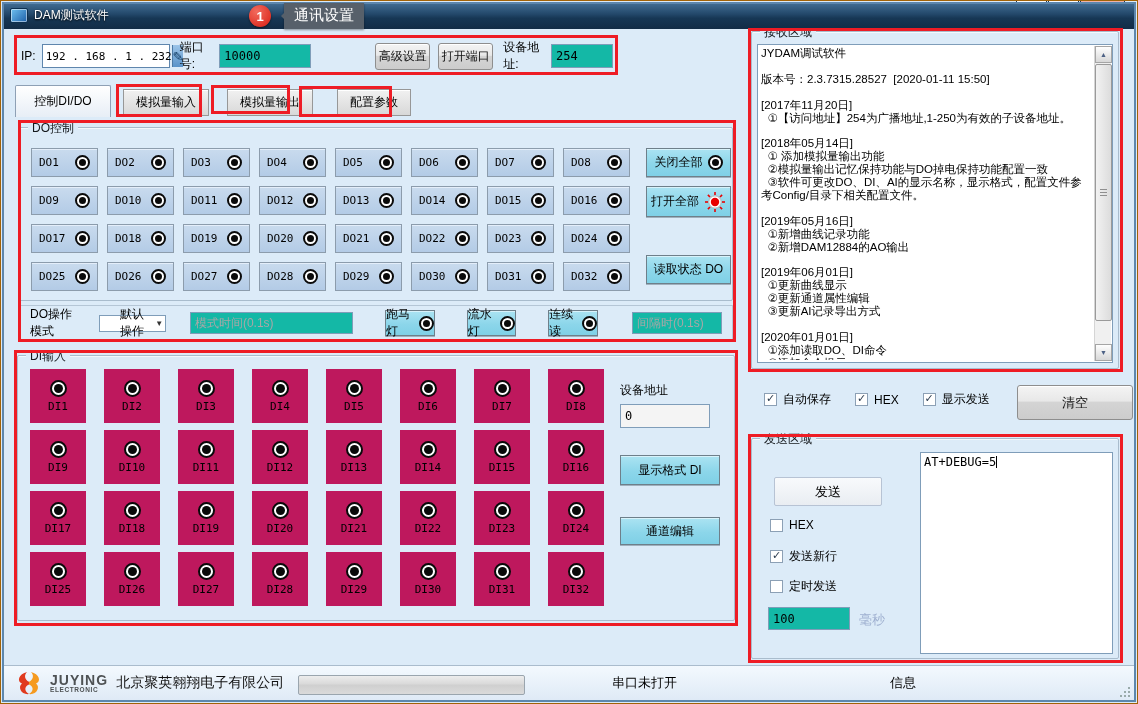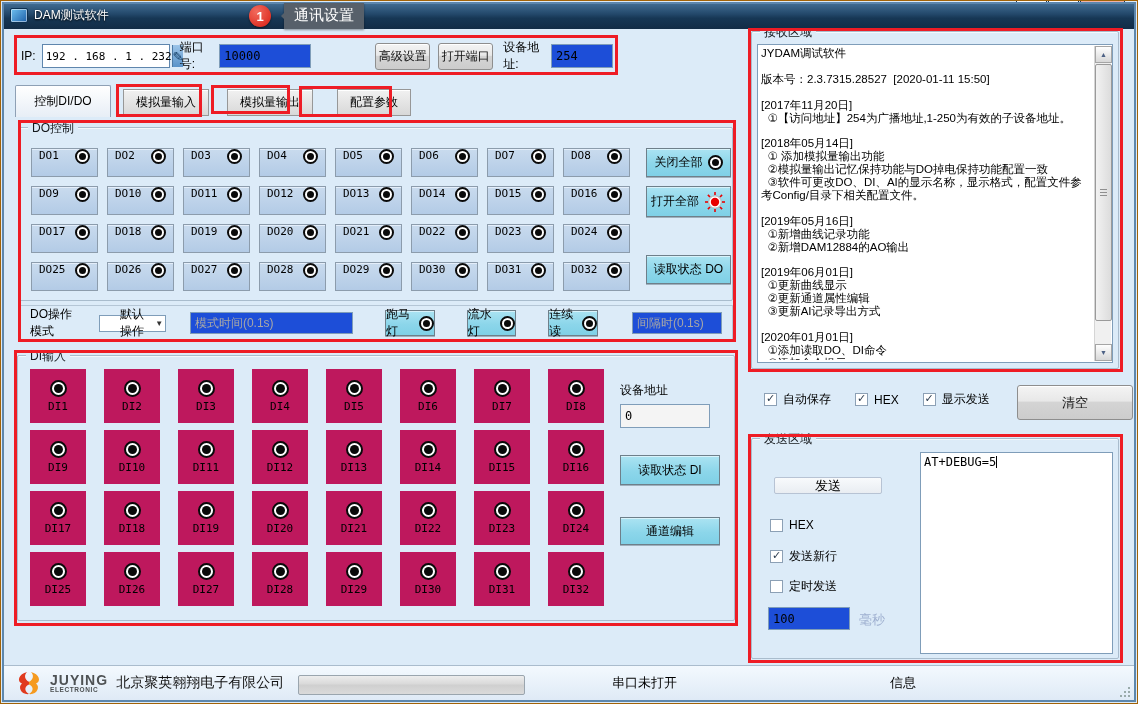--- a/index.html
+++ b/index.html
@@ -33,21 +33,21 @@
     color:#fff; font-size:13px; font-weight:bold; display:flex; align-items:center; justify-content:center;
     box-shadow:0 1px 2px rgba(0,0,0,.5); }
   .callout-tip { margin-left:13px; position:relative; background:#57606a; color:#fff; font-size:15px;
     padding:3px 10px 4px; box-shadow:0 1px 2px rgba(0,0,0,.4); }
   .callout-tip::before { content:""; position:absolute; left:-8px; top:8px; border:5px solid transparent; border-right-color:#57606a; }
 
   
   .groupbox { position:absolute; border:1px solid #a9bccd; border-radius:2px; box-shadow:inset 0 1px 0 #f4f9fd; }
   .gb-label { position:absolute; top:-8px; left:8px; background:#dcebf8; padding:0 4px; font-size:12px; color:#14181c; }
 
-  .text-input { background:#1d4ed8; border:1px solid #7f9db9; font-size:12px; padding:0 4px;
+  .text-input { background:#14b8a6; border:1px solid #7f9db9; font-size:12px; padding:0 4px;
     font-family:"DejaVu Sans Mono","Liberation Sans",monospace; color:#000; }
   .text-input::placeholder { color:#a7a7a7; font-family:"Liberation Sans",sans-serif; }
   .gray-btn { display:flex; align-items:center; justify-content:center; font-size:12px; color:#111;
     background:linear-gradient(180deg,#f4f4f4 0%,#e8e8e8 45%,#d4d4d4 50%,#cccccc 100%);
     border:1px solid #8e8e8e; border-radius:3px; box-shadow:inset 0 1px 0 #fff; }
   .cyan-btn { display:flex; align-items:center; justify-content:center; gap:5px; font-size:12px; color:#000;
     background:linear-gradient(180deg,#abe3f2 0%,#8cd6ea 55%,#7fd0e6 100%);
     border:1px solid #6e7f8a; box-shadow:inset 0 1px 0 #d8f2fa,0 1px 0 #9fb0bd; }
 
   .led { width:15px; height:15px; border-radius:50%; background:#fff; border:2px solid #0a0a0a;
@@ -76,21 +76,21 @@
   .tab { font-size:12px; display:flex; align-items:center; justify-content:center; }
   .tab.active { width:96px; height:32px; background:linear-gradient(180deg,#ffffff,#e7eef6);
     border:1px solid #8ea0b5; border-bottom:none; border-radius:2px 2px 0 0; }
   .tab.btn { height:27px; margin-left:12px; padding:0 12px; margin-bottom:1px;
     background:linear-gradient(180deg,#f1f1f1,#d8d8d8); border:1px solid #979797; box-shadow:inset 0 1px 0 #fff; }
   .tab.btn.t2 { margin-left:18px; } .tab.btn.t3 { margin-left:24px; }
 
   
   .do-group { left:18px; top:126px; width:714px; height:174px; }
   .do-grid { position:absolute; left:11px; top:20px; display:grid; grid-template-columns:repeat(8,67px); column-gap:9px; row-gap:9px; }
-  .do-btn { height:29px; display:flex; align-items:flex-start; justify-content:space-between; padding:0 7px;
+  .do-btn { height:29px; display:flex; align-items:center; justify-content:space-between; padding:0 7px;
     background:linear-gradient(180deg,#c9dbee 0%,#b3cbe6 100%); border:1px solid #8c9cac; box-shadow:inset 0 1px 0 #e4eefa; }
   .do-label { font-size:11px; font-family:"DejaVu Sans Mono",monospace; }
   .do-side { position:absolute; left:626px; top:20px; width:85px; }
   .do-side .cyan-btn { height:29px; margin-bottom:9px; }
   .do-side .open-all { height:31px; }
   .do-side .read-do { margin-top:38px; }
   .led-red-wrap { width:22px; height:22px; flex:0 0 auto; }
 
   .mode-row { position:absolute; left:18px; top:304px; width:714px; height:36px; border:1px solid #b5c6d6;
     display:flex; align-items:center; padding:0 10px; gap:24px; z-index:5; background:#dcebf8; }
@@ -128,21 +128,21 @@
     border:1px solid #9a9a9a; border-radius:2px; }
   .vthumb::after { content:""; position:absolute; left:4px; right:4px; top:50%; height:7px; margin-top:-4px;
     background:repeating-linear-gradient(180deg,#8f8f8f 0 1px,transparent 1px 3px); }
 
   .recv-opts { position:absolute; left:763px; top:390px; display:flex; gap:0; z-index:10; }
   .recv-opts .cb-row { margin-right:24px; }
   .clear-btn { position:absolute; left:1016px; top:384px; width:116px; height:35px; font-size:13px; z-index:10; }
 
   
   .send-group { left:750px; top:437px; width:368px; height:221px; }
-  .send-btn { position:absolute; left:22px; top:38px; width:108px; height:17px; font-size:13px;
+  .send-btn { position:absolute; left:22px; top:38px; width:108px; height:29px; font-size:13px;
     background:linear-gradient(180deg,#f8fafc,#e9edf2); border:1px solid #b7c3d4; border-radius:2px;
     display:flex; align-items:center; justify-content:center; }
   .send-cb1 { position:absolute; left:18px; top:79px; }
   .send-cb2 { position:absolute; left:18px; top:109px; }
   .send-cb3 { position:absolute; left:18px; top:139px; }
   .send-interval { position:absolute; left:16px; top:168px; width:82px; height:23px; }
   .send-ms { position:absolute; left:107px; top:172px; font-size:13px; color:#9fb0d0; }
   .send-box { position:absolute; left:168px; top:13px; right:5px; bottom:4px; background:#fff; border:1px solid #7f9db9;
     font-size:12px; font-family:"DejaVu Sans Mono",monospace; padding:2px 3px; }
   .caret { display:inline-block; width:1px; height:12px; background:#000; vertical-align:-2px; }
@@ -657,21 +657,21 @@
         <div class="di-cell">
           <span class="led">
             <span class="led-dot"></span>
           </span>
           <span class="di-label">DI32</span>
         </div>
       </div>
     <div class="di-side">
       <div class="di-addr-label">设备地址</div>
       <input class="text-input di-addr-input" value="0" style="">
-      <div class="cyan-btn read-di">读取状态 DI</div>
+      <div class="cyan-btn read-di">显示格式 DI</div>
       <div class="cyan-btn chan-edit">通道编辑</div>
     </div>
   </div>
 
   <div class="groupbox recv-group">
     <span class="gb-label">接收区域</span>
     <div class="recv-box">
       <div class="log">JYDAM调试软件
 
 版本号：2.3.7315.28527  [2020-01-11 15:50]

